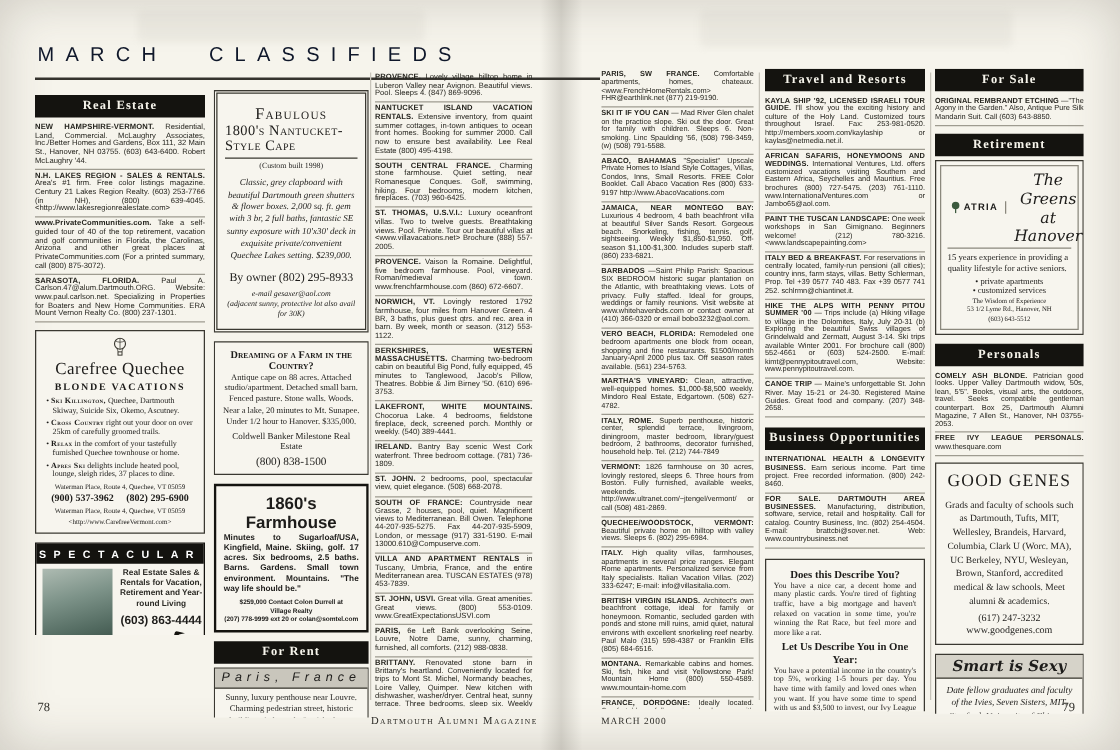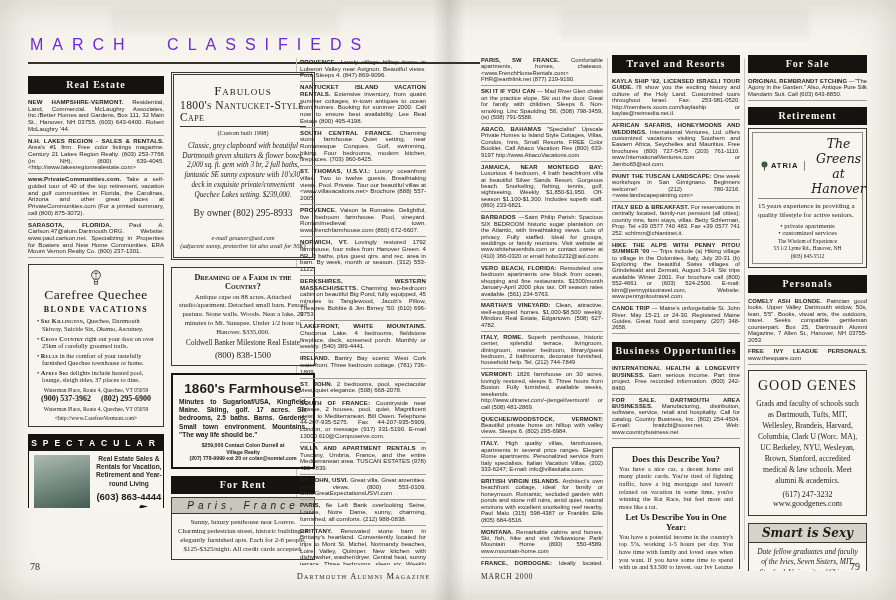--- a/index.html
+++ b/index.html
@@ -3,26 +3,26 @@
 <meta charset="utf-8">
 <style>
   html,body{margin:0;padding:0;}
   body{width:896px;height:600px;overflow:hidden;background:#e7e5de;font-family:"Liberation Sans",sans-serif;color:#1d1c1a;}
   #spread{position:absolute;left:0;top:0;width:896px;height:600px;background:#f6f4ec;
     box-shadow:inset 0 0 40px rgba(90,85,70,.25);}
   #gutter{position:absolute;left:432px;top:0;width:34px;height:600px;
     background:linear-gradient(90deg,rgba(0,0,0,0) 0%,rgba(60,55,45,.16) 50%,rgba(0,0,0,0) 100%);}
   .ghost{position:absolute;background:#b9b6ac;opacity:.14;filter:blur(3px);border-radius:4px;}
   
-  #masthead{position:absolute;left:30px;top:36px;font-size:16px;letter-spacing:9px;word-spacing:20px;color:#6d28d9;font-weight:500;}
+  #masthead{position:absolute;left:30px;top:36px;font-size:16px;letter-spacing:9px;word-spacing:20px;color:#0f172a;font-weight:500;}
   #headrule{position:absolute;left:28px;top:62px;width:452px;height:2px;background:#35332e;}
   
   .col{position:absolute;overflow:hidden;}
   #c1{left:28px;top:76px;width:136px;height:432px;}
-  #c2{left:171px;top:72px;width:144px;height:502px;}
+  #c2{left:171px;top:72px;width:124px;height:502px;}
   #c3{left:300px;top:57px;width:126px;height:508px;}
   #r1{left:481px;top:55px;width:122px;height:512px;}
   #r2{left:612px;top:55px;width:128px;height:514px;}
   #r3{left:748px;top:55px;width:119px;height:516px;}
   .vrule{position:absolute;top:58px;height:502px;width:1px;background:#c6c3b9;}
   
   .sechdr{background:#14130f;color:#f7f5ec;font-family:"Liberation Serif",serif;font-weight:bold;
     text-align:center;font-size:10px;letter-spacing:1px;padding:3px 0 4px;margin:0 0 3px;}
   
   .ad{margin:0;padding:2px 0 2.5px;border-bottom:.6px solid #9e9b90;text-align:justify;
@@ -53,21 +53,21 @@
   .east-brand{font-size:13px;font-weight:bold;letter-spacing:.5px;line-height:1;}
   .east-script{font-family:"DejaVu Serif",serif;font-style:italic;font-size:8.5px;}
   .east-venue{font-size:5.2px;font-weight:bold;text-align:left;margin-top:2px;}
   .east-url{background:#14130f;color:#fff;text-align:center;font-size:6px;font-weight:bold;letter-spacing:.5px;padding:2px 0;}
   
   #fabulous{font-family:"Liberation Serif",serif;}
   .fab-t1{font-variant:small-caps;font-size:13px;letter-spacing:1px;text-align:center;margin-top:2px;}
   .fab-t2{font-variant:small-caps;font-size:11.5px;letter-spacing:.4px;text-align:left;border-bottom:1px solid #3a3831;padding-bottom:3px;}
   .fab-sub{font-size:6.3px;text-align:center;margin:2px 0 6px;}
   .fab-body{font-style:italic;font-size:7.2px;line-height:1.35;text-align:center;margin-bottom:8px;}
-  .fab-owner{font-size:9.5px;text-align:center;margin-bottom:16px;}
+  .fab-owner{font-size:9.5px;text-align:center;margin-bottom:4px;}
   .fab-email,.fab-note{font-style:italic;font-size:6.3px;text-align:center;line-height:1.3;}
   
   #dreaming{border-width:1.5px;font-family:"Liberation Serif",serif;}
   .dream-t{font-weight:bold;font-variant:small-caps;font-size:8.2px;text-align:center;margin-bottom:2px;}
   .dream-b{font-size:6.8px;line-height:1.3;text-align:center;}
   .dream-agent{font-size:7.2px;text-align:center;margin-top:2px;}
   .dream-phone{font-size:9px;text-align:center;margin-top:3px;}
   
   #f1860{border:2px solid #14130f;}
   .f18-t{font-size:13.5px;font-weight:bold;text-align:center;font-stretch:condensed;margin:1px 0 2px;}

